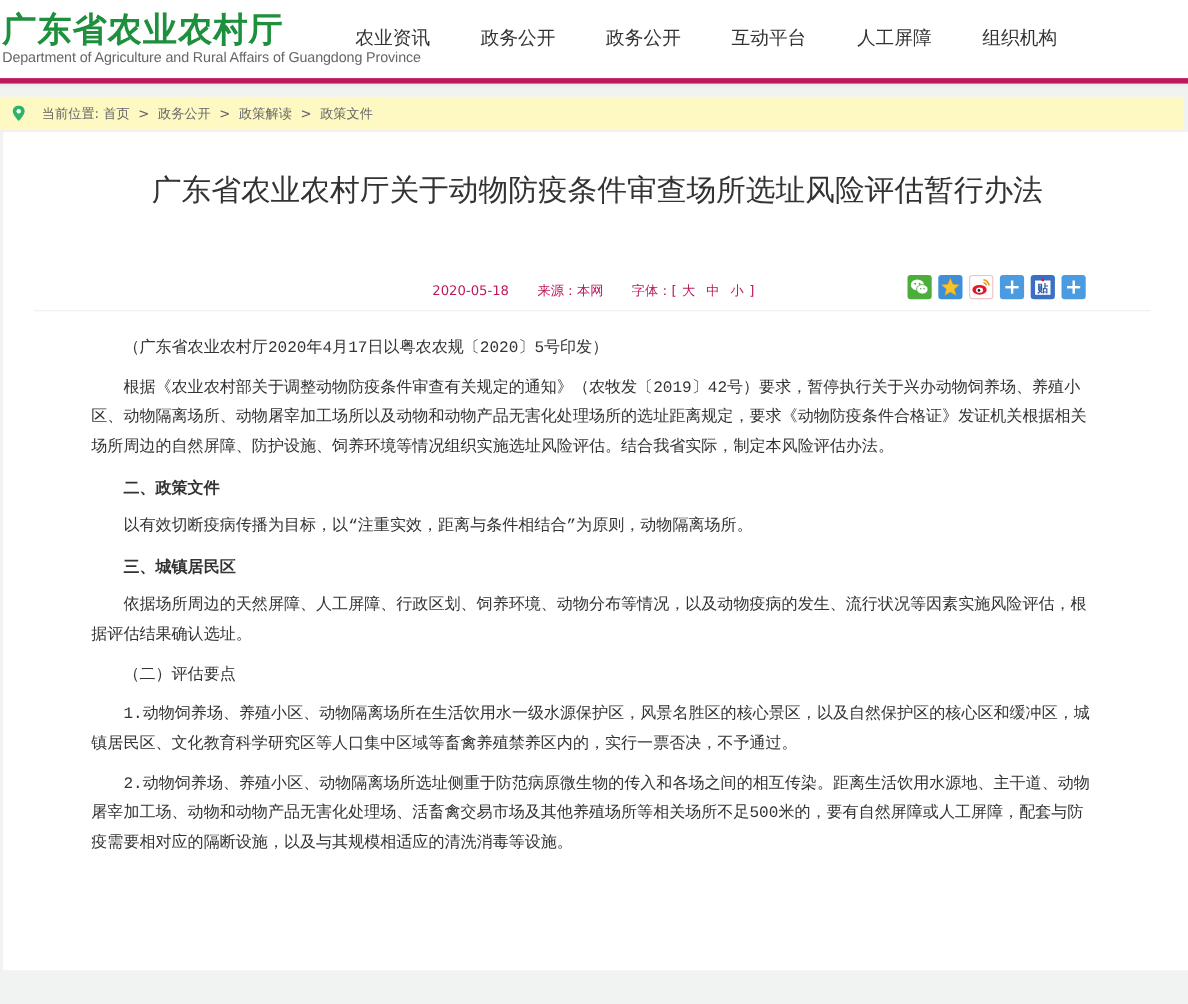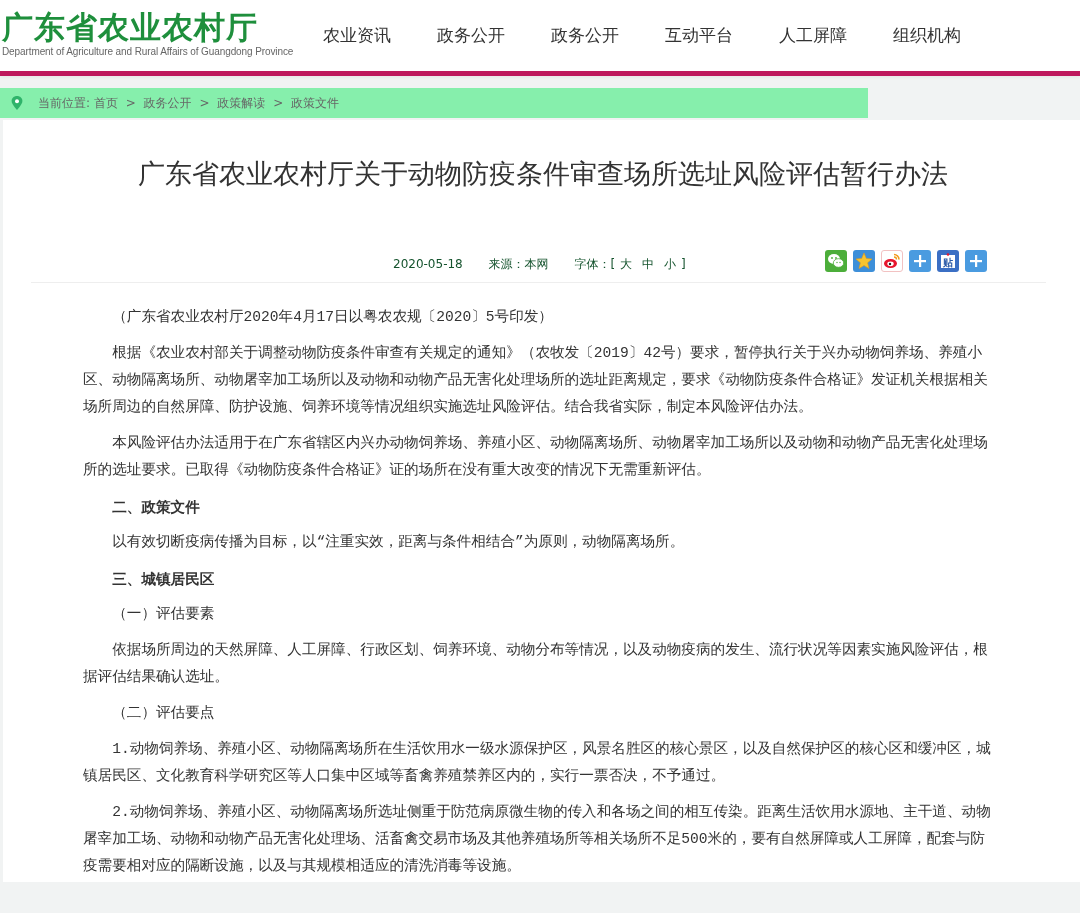--- a/index.html
+++ b/index.html
@@ -2,37 +2,37 @@
 <html><head>
 <meta charset="utf-8">
 <style>
   * { box-sizing: border-box; margin: 0; padding: 0; }
   html, body { width: 1080px; height: 913px; overflow: hidden; background: #f1f3f3; }
   body { font-family: "DejaVu Sans", "Liberation Sans", sans-serif; color: #333; position: relative; }
 
   .header { position: absolute; left: 0; top: 0; width: 1080px; height: 76px; background: #ffffff; border-bottom: 5px solid #be185d; box-shadow: 0 2px 3px rgba(0,0,0,0.04); }
   .logo { position: absolute; left: 2px; top: 10px; }
   .logo-cn { font-family: "DejaVu Sans", sans-serif; font-weight: bold; font-size: 31px; color: #1e8f3c; letter-spacing: 1px; line-height: 34px; white-space: nowrap; }
-  .logo-en { font-family: "Liberation Sans", sans-serif; font-size: 10px; color: #666; line-height: 13px; margin-top: 1px; white-space: nowrap; letter-spacing: -0.1px; }
+  .logo-en { font-family: "Liberation Sans", sans-serif; font-size: 13px; color: #666; line-height: 13px; margin-top: 1px; white-space: nowrap; letter-spacing: -0.1px; }
 
   .nav { position: absolute; left: 300px; top: 22px; display: flex; }
   .nav-item { font-size: 17px; color: #333; width: 114px; text-align: center; line-height: 26px; cursor: pointer; white-space: nowrap; }
 
-  .breadcrumb-bar { position: absolute; left: 0; top: 88px; width: 868px; height: 30px; background: #86efac; }
+  .breadcrumb-bar { position: absolute; left: 0; top: 88px; width: 1076px; height: 30px; background: #fef9c3; }
   .loc-icon { position: absolute; left: 11px; top: 8px; width: 12px; height: 14px; }
   .breadcrumb { position: absolute; left: 38px; top: 7px; font-size: 12px; color: #666; line-height: 16px; white-space: nowrap; }
   .breadcrumb span { cursor: default; }
   .breadcrumb .link { cursor: pointer; }
   .breadcrumb .sep { margin: 0 4px; }
 
   .content { position: absolute; left: 3px; top: 120px; width: 1078px; height: 762px; background: #ffffff; }
 
   .title { position: absolute; left: 110px; top: 32px; width: 860px; text-align: center; font-size: 27px; line-height: 44px; color: #333; font-weight: normal; }
 
-  .meta { position: absolute; left: 390px; top: 135px; font-size: 12px; color: #14532d; line-height: 18px; white-space: nowrap; }
+  .meta { position: absolute; left: 390px; top: 135px; font-size: 12px; color: #be185d; line-height: 18px; white-space: nowrap; }
   .meta span { margin-right: 22px; }
   .meta .fs { cursor: pointer; margin: 0 5px; }
   .meta .bracket { margin: 0; }
 
   .share { position: absolute; left: 822px; top: 130px; display: flex; }
   .share-btn { width: 22px; height: 22px; margin-right: 6px; border-radius: 3px; cursor: pointer; display: flex; align-items: center; justify-content: center; }
   .share-btn svg { display: block; }
 
   .divider { position: absolute; left: 28px; top: 162px; width: 1015px; height: 1px; background: #eeeeee; }
 
@@ -130,25 +130,23 @@
       </svg>
     </div>
   </div>
 
   <div class="divider"></div>
 
   <div class="article">
     <p>（广东省农业农村厅2020年4月17日以粤农农规〔2020〕5号印发）</p>
     <p>根据《农业农村部关于调整动物防疫条件审查有关规定的通知》（农牧发〔2019〕42号）要求，暂停执行关于兴办动物饲养场、养殖小区、动物隔离场所、动物屠宰加工场所以及动物和动物产品无害化处理场所的选址距离规定，要求《动物防疫条件合格证》发证机关根据相关场所周边的自然屏障、防护设施、饲养环境等情况组织实施选址风险评估。结合我省实际，制定本风险评估办法。</p>
 
-    <p>本风险评估办法适用于在广东省辖区内兴办动物饲养场、养殖小区、动物隔离场所、动物屠宰加工场所以及动物和动物产品无害化处理场所的选址要求。已取得《动物防疫条件合格证》证的场所在没有重大改变的情况下无需重新评估。</p>
 
     <h3>二、政策文件</h3>
     <p>以有效切断疫病传播为目标，以“注重实效，距离与条件相结合”为原则，动物隔离场所。</p>
 
     <h3>三、城镇居民区</h3>
-    <p class="sub">（一）评估要素</p>
     <p>依据场所周边的天然屏障、人工屏障、行政区划、饲养环境、动物分布等情况，以及动物疫病的发生、流行状况等因素实施风险评估，根据评估结果确认选址。</p>
     <p class="sub">（二）评估要点</p>
     <p>1.动物饲养场、养殖小区、动物隔离场所在生活饮用水一级水源保护区，风景名胜区的核心景区，以及自然保护区的核心区和缓冲区，城镇居民区、文化教育科学研究区等人口集中区域等畜禽养殖禁养区内的，实行一票否决，不予通过。</p>
     <p>2.动物饲养场、养殖小区、动物隔离场所选址侧重于防范病原微生物的传入和各场之间的相互传染。距离生活饮用水源地、主干道、动物屠宰加工场、动物和动物产品无害化处理场、活畜禽交易市场及其他养殖场所等相关场所不足500米的，要有自然屏障或人工屏障，配套与防疫需要相对应的隔断设施，以及与其规模相适应的清洗消毒等设施。</p>
   </div>
 </div>
 
 </body></html>

